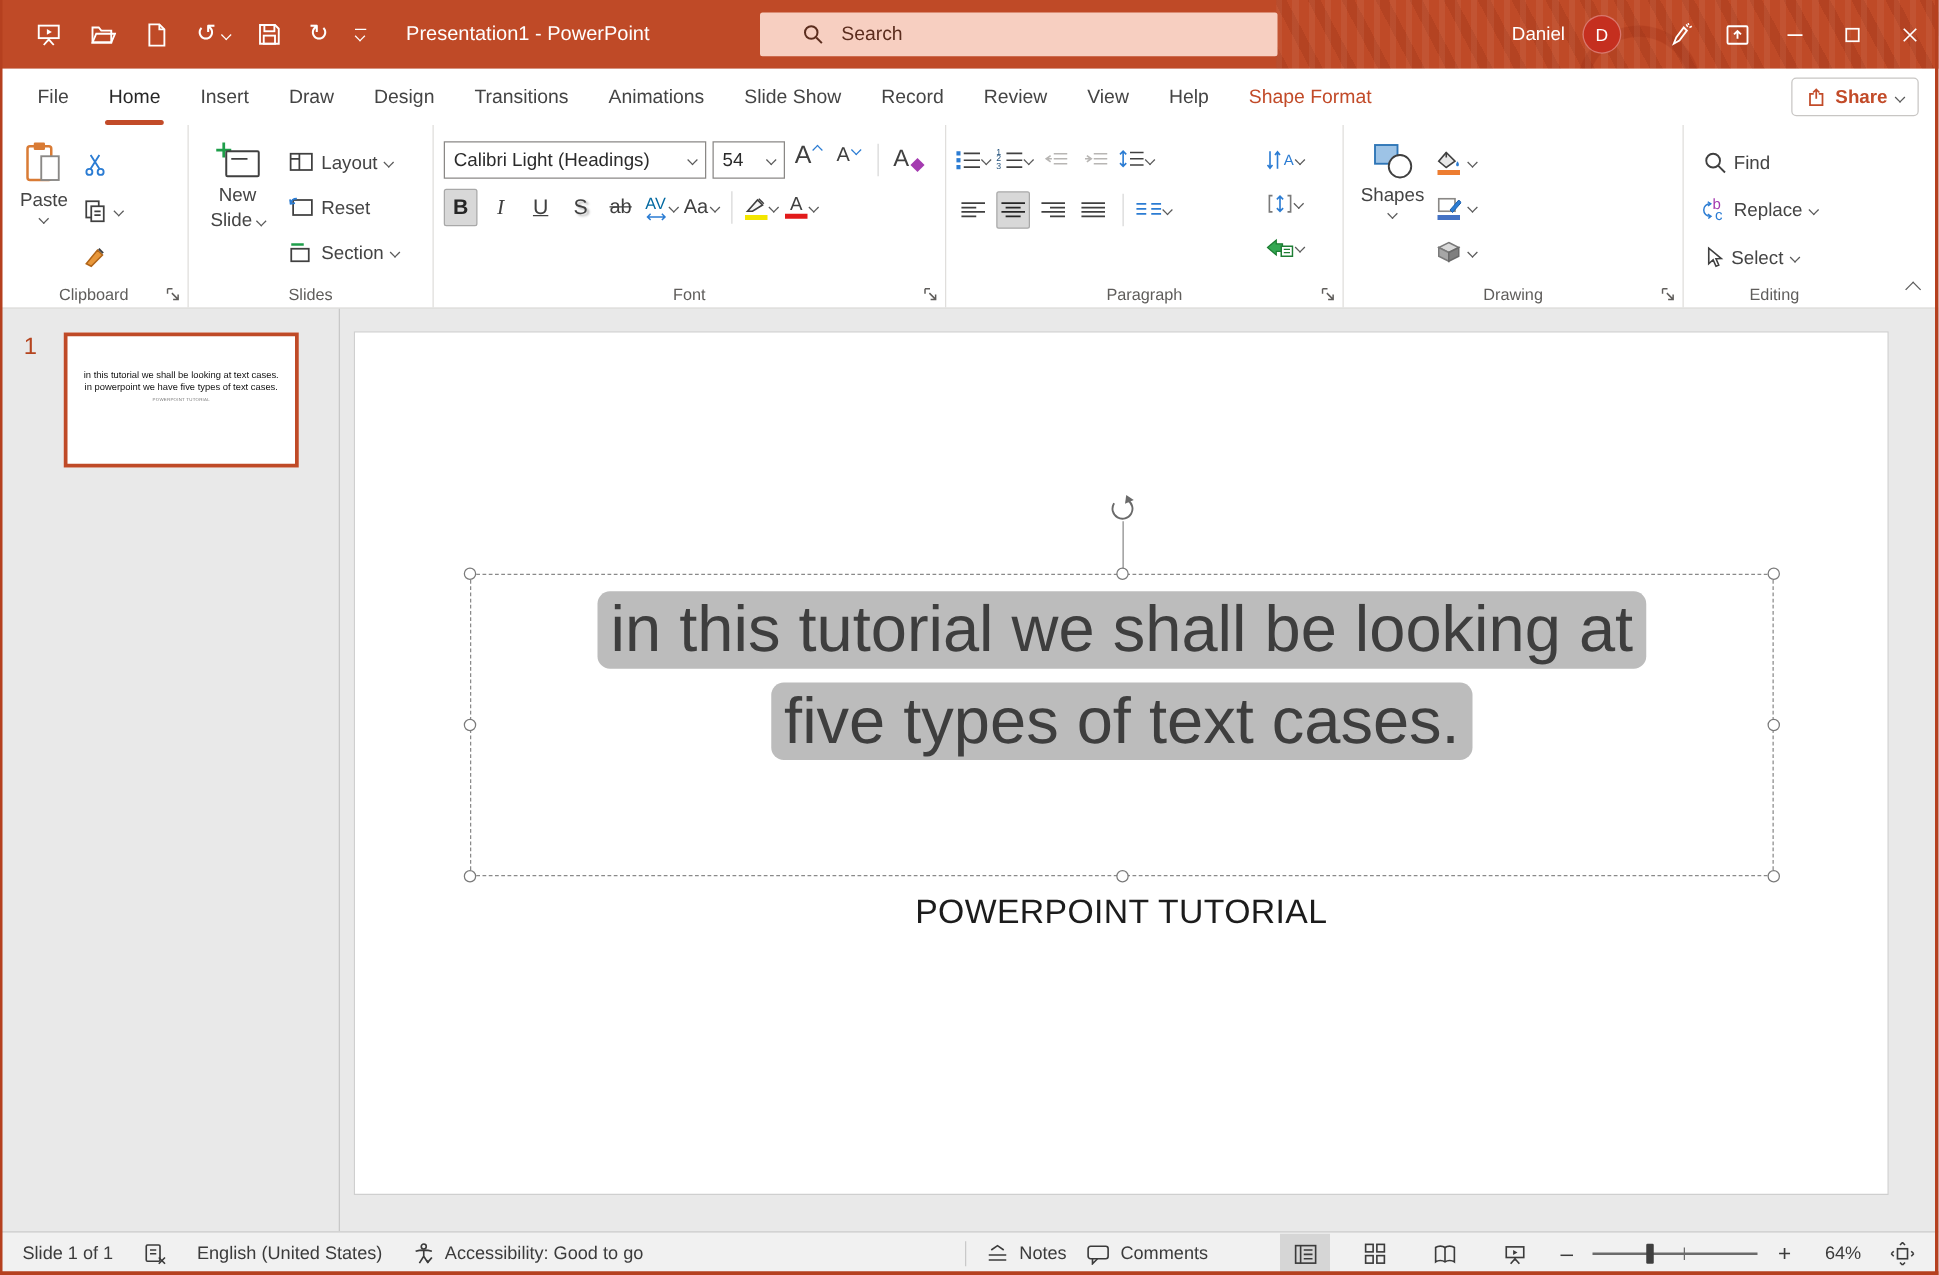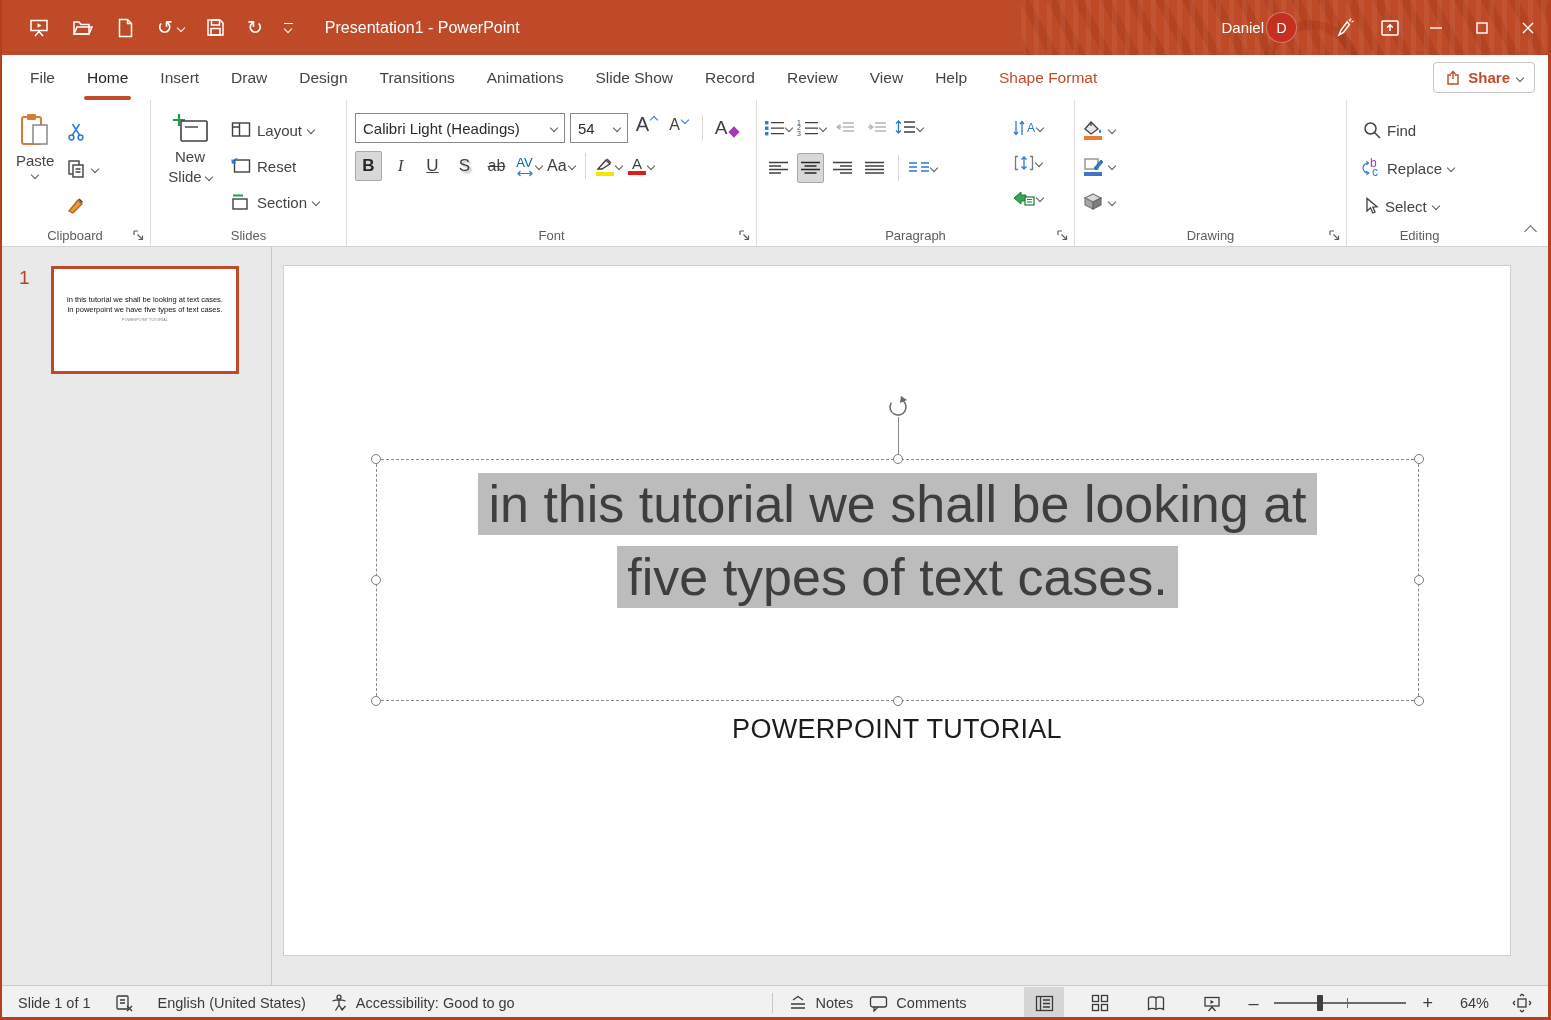--- a/index.html
+++ b/index.html
@@ -17,21 +17,21 @@
       repeating-linear-gradient(62deg, rgba(120,30,10,.28) 0 9px, transparent 9px 24px),
       radial-gradient(circle at 290px 70px, transparent 40px, rgba(150,40,15,.5) 41px 49px, transparent 50px);}
   .qat{display:flex;align-items:center;gap:21px;margin-left:28px;z-index:2;}
   .qbtn{display:flex;align-items:center;justify-content:center;height:28px;cursor:default;}
   .qglyph{font-size:19px;line-height:1;color:#fff;}
   .tb-title{margin-left:32px;font-size:16px;white-space:nowrap;z-index:2;}
   .searchbox{position:absolute;left:608px;top:10px;width:414px;height:35px;background:#f7cfc1;border-radius:2px;
     display:flex;align-items:center;gap:14px;padding-left:34px;z-index:3;}
   .searchbox span{color:#5b2d1e;font-size:15.5px;}
   .tb-right{position:absolute;right:0;top:0;height:55px;display:flex;align-items:center;z-index:3;}
-  .user{font-size:15px;margin-right:2px;}
+  .user{font-size:15px;margin-right:14px;}
   .avatar{width:31px;height:31px;border-radius:50%;background:#c52f1f;display:flex;align-items:center;justify-content:center;
     font-size:14px;margin-right:24px;border:1px solid rgba(255,255,255,.35);}
   .tbbtn{width:46px;height:55px;display:flex;align-items:center;justify-content:center;}
 
   
   .tabsrow{position:absolute;left:0;top:55px;width:1551px;height:45px;background:#fff;display:flex;align-items:center;}
   .tabs{display:flex;margin-left:14px;}
   .tab{position:relative;padding:0 16px;line-height:45px;font-size:15.5px;color:#444;white-space:nowrap;cursor:default;}
   .tab.active{color:#262626;font-weight:400;}
   .tab.active::after{content:"";position:absolute;left:13px;right:13px;bottom:0;height:4px;background:#c24b29;border-radius:2px;}
@@ -72,21 +72,21 @@
   .thumb{position:absolute;left:51px;top:19px;width:188px;height:108px;background:#fff;border:3px solid #bf4a27;}
   .thumb-text{margin:26px auto 0;width:158px;text-align:center;font-size:7.5px;line-height:9.5px;font-weight:400;color:#111;}
   .thumb-sub{margin-top:4px;text-align:center;font-size:3.5px;color:#777;letter-spacing:.2px;}
   .canvas{position:absolute;left:283px;top:18px;width:1228px;height:691px;background:#fff;border:1px solid #cfcfcf;}
 
   .sel{position:absolute;left:92px;top:193px;width:1043px;height:242px;border:1px dashed #8a8a8a;}
   .h{position:absolute;width:10px;height:10px;border:1.5px solid #7a7a7a;background:#fff;border-radius:50%;z-index:5;}
   .stem{position:absolute;left:50%;top:-43px;width:1px;height:43px;background:#8a8a8a;}
   .rot{position:absolute;left:50%;top:-66px;transform:translateX(-50%);}
   .seltext{position:absolute;left:0;right:0;top:8px;text-align:center;font-size:52px;line-height:73px;font-weight:300;color:#3e3e3e;}
-  .hl{background:#bcbcbc;padding:2px 10px;}
+  .hl{background:#bcbcbc;padding:2px 10px;border-radius:10px;}
   .subtitle{position:absolute;left:0;right:0;top:448px;text-align:center;font-size:27px;color:#1c1c1c;letter-spacing:.3px;}
 
   
   .statusbar{position:absolute;left:0;top:985px;width:1551px;height:35px;background:#f1f1f1;border-top:1px solid #cacaca;
     display:flex;align-items:center;font-size:14.5px;color:#3b3b3b;}
   .sb-left{display:flex;align-items:center;gap:24px;padding-left:18px;}
   .sb-item{display:flex;align-items:center;gap:8px;white-space:nowrap;}
   .sb-right{margin-left:auto;display:flex;align-items:center;gap:16px;padding-right:12px;}
   .sbdiv{width:1px;height:20px;background:#c9c9c9;}
   .viewbtn{width:40px;height:33px;display:flex;align-items:center;justify-content:center;}
@@ -138,20 +138,27 @@
         <span class="qglyph">↻</span>
       </div>
       <div class="qbtn">
         <span class="stack">
             <span style="width:9px;height:1.5px;background:#fff;margin-bottom:2px"></span>
             <span class="chv" style="border-color:#fff"></span>
           </span>
       </div>
     </div>
     <div class="tb-title">Presentation1 - PowerPoint</div>
+    <div class="searchbox">
+      <svg width="17" height="17" viewBox="0 0 17 17" fill="none" stroke="#5b2d1e" stroke-width="1.6">
+          <circle cx="7" cy="7" r="5"></circle>
+          <path d="M11 11 L15.5 15.5"></path>
+        </svg>
+      <span>Search</span>
+    </div>
     <div class="tb-right">
       <span class="user">Daniel</span>
       <span class="avatar">D</span>
       <div class="tbbtn">
         <svg width="22" height="22" viewBox="0 0 22 22" fill="none" stroke="#fff" stroke-width="1.5">
             <path d="M6 18 L8 13 L14 5 L16.5 7.5 L10.5 15.5 Z"></path>
             <path d="M16 2.5 l1.2 2 M18.5 5 l2-1 M17.5 1.5 l.5 1.5" stroke-width="1.2"></path>
           </svg>
       </div>
       <div class="tbbtn">
@@ -478,20 +485,28 @@
         </div>
       </div>
       <div class="glabel">Paragraph</div>
       <svg class="lnch" width="11" height="11" viewBox="0 0 11 11" fill="none" stroke="#5f5d5b" stroke-width="1.2">
           <path d="M1 1 h4 M1 1 v4 M4.5 4.5 L9.5 9.5 M9.5 5.5 V9.5 H5.5"></path>
         </svg>
     </div>
 
     <div class="group" style="width:272px">
       <div style="display:flex;gap:4px">
+        <div class="bigbtn" style="width:62px">
+          <svg width="34" height="32" viewBox="0 0 34 32" fill="none">
+              <rect x="3" y="3" width="18" height="15" fill="#9dc3e6" stroke="#2e75b6" stroke-width="1.5"></rect>
+              <circle cx="23" cy="20" r="9" fill="#fff" stroke="#404040" stroke-width="1.5"></circle>
+            </svg>
+          <span>Shapes</span>
+          <span class="chv"></span>
+        </div>
         <div style="display:flex;flex-direction:column;gap:6px;padding-top:2px">
           <div class="minirow">
             <span class="stack">
               <svg width="20" height="14" viewBox="0 0 20 14" fill="none">
                   <path d="M8 1 L15 8 L8 13 L2 8 Z" fill="#e8e8e8" stroke="#404040" stroke-width="1.3"></path>
                   <path d="M8 1 V5" stroke="#404040" stroke-width="1.3"></path>
                   <path d="M17 8 c1.5 2 1.5 4 0 4 s-1.5-2 0-4" fill="#2b7cd3"></path>
                 </svg>
               <span class="colbar" style="background:#ed7d31"></span>
             </span>

